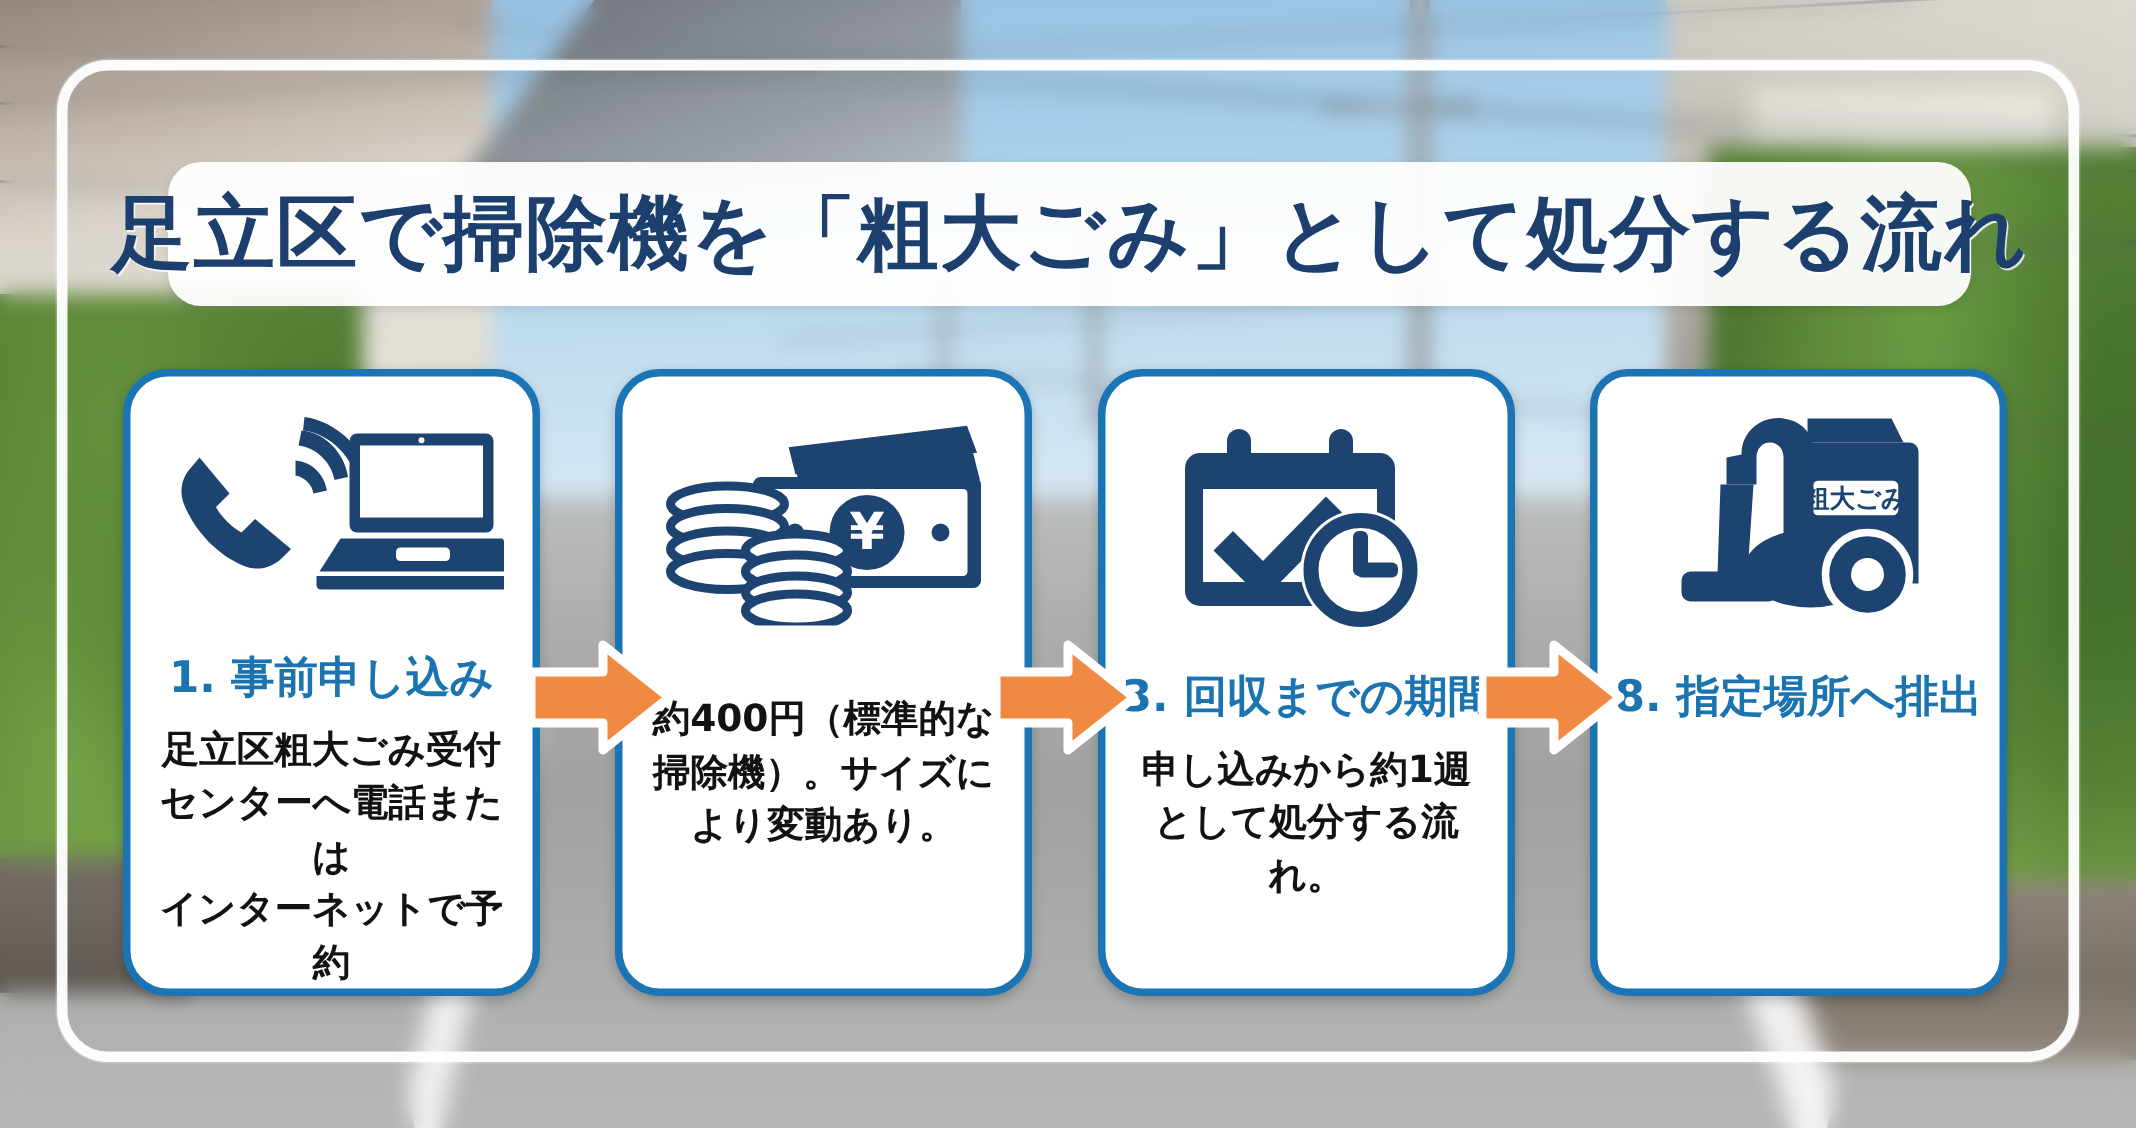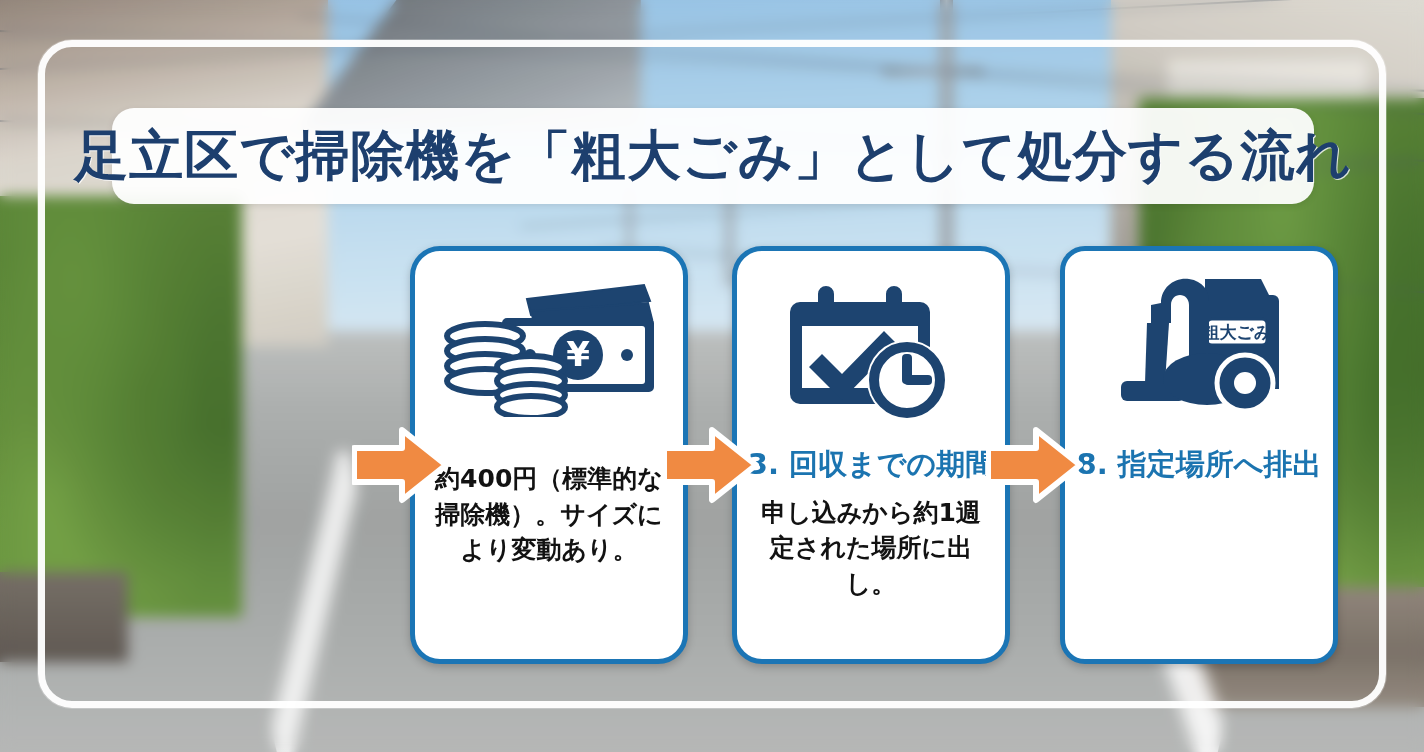--- a/index.html
+++ b/index.html
@@ -188,20 +188,42 @@
   </div>
 
   <div class="outer-frame"></div>
 
   <div class="title-box">
     <div class="title-text">足立区で掃除機を「粗大ごみ」として処分する流れ</div>
   </div>
 
   <div class="steps">
 
+    <div class="card c1">
+      <div class="card-icon">
+        <svg width="230" height="130" viewBox="0 0 230 130" aria-hidden="true">
+          <g fill="#1d4470">
+            <path d="M22 34c-7 7-9 17-5 26 7 17 22 33 39 40 9 4 19 2 26-5l6-6-24-20-9 9c-6-3-14-11-17-17l9-9L27 28l-5 6z"></path>
+            <path d="M93 20c11 1 22 11 24 23l9-2C124 25 110 11 95 10l-2 10z"></path>
+            <path d="M91 40c6 1 11 6 12 12l9-2c-2-11-10-19-21-20l0 10z"></path>
+            <path d="M96 2c18 2 34 18 37 37l9-2C138 15 119-4 97-7l-1 9z" transform="translate(0,8)"></path>
+            <rect x="127" y="12" width="96" height="66" rx="5"></rect>
+            <rect x="134" y="20" width="82" height="48" fill="#fff"></rect>
+            <circle cx="175" cy="16.5" r="2" fill="#fff"></circle>
+            <path d="M121 82h108l14 22H107z"></path>
+            <path d="M105 107h140v6a3 3 0 0 1-3 3H108a3 3 0 0 1-3-3z"></path>
+            <rect x="158" y="88" width="36" height="9" rx="3" fill="#fff"></rect>
+          </g>
+        </svg>
+      </div>
+      <div class="card-title">1. 事前申し込み</div>
+      <div class="card-body">足立区粗大ごみ受付
+センターへ電話または
+インターネットで予約</div>
+    </div>
 
     <div class="card c2">
       <div class="card-icon">
         <svg width="220" height="136" viewBox="0 0 220 136" aria-hidden="true">
           <g fill="#1d4470" stroke="#1d4470" stroke-width="2">
             <path d="M88 18 205 4l6 16L92 34z" fill="#1d4470"></path>
             <path d="M92 30 209 22l4 16L96 46z" fill="#1d4470"></path>
             <rect x="64" y="38" width="150" height="72" rx="4" fill="#1d4470"></rect>
             <rect x="72" y="45" width="134" height="58" rx="3" fill="#fff" stroke="none"></rect>
             <circle cx="139" cy="74" r="25" fill="#1d4470" stroke="none"></circle>
@@ -237,21 +259,21 @@
             <path d="M34 76l20 20 42-43 13 13-55 56-33-33z" fill="#1d4470"></path>
             <circle cx="119" cy="102" r="40" fill="#fff"></circle>
             <circle cx="119" cy="102" r="33" fill="none" stroke="#1d4470" stroke-width="10"></circle>
             <rect x="114" y="76" width="10" height="30" rx="4"></rect>
             <rect x="116" y="97" width="28" height="10" rx="4"></rect>
           </g>
         </svg>
       </div>
       <div class="card-title">3. 回収までの期間</div>
       <div class="card-body">申し込みから約1週
-定された場所に出し。</div>
+として処分する流れ。</div>
     </div>
 
     <div class="card c4">
       <div class="card-icon">
         <svg width="200" height="160" viewBox="0 0 200 160" aria-hidden="true">
           <g fill="#1d4470">
             <path d="M106 10h56l8 16h-64z"></path>
             <path d="M102 26h72a6 6 0 0 1 6 6v88h-84V32a6 6 0 0 1 6-6z"></path>
             <rect x="108" y="50" width="60" height="26" rx="5" fill="#fff" stroke="#1d4470" stroke-width="3"></rect>
             <text x="138" y="69" font-size="17" font-weight="bold" fill="#1d4470" text-anchor="middle" font-family="DejaVu Sans, sans-serif">粗大ごみ</text>

